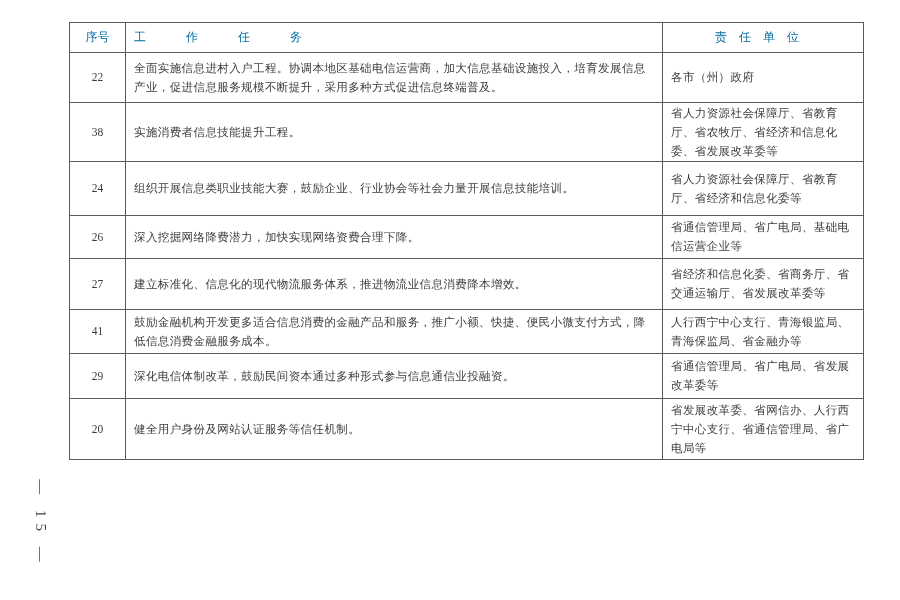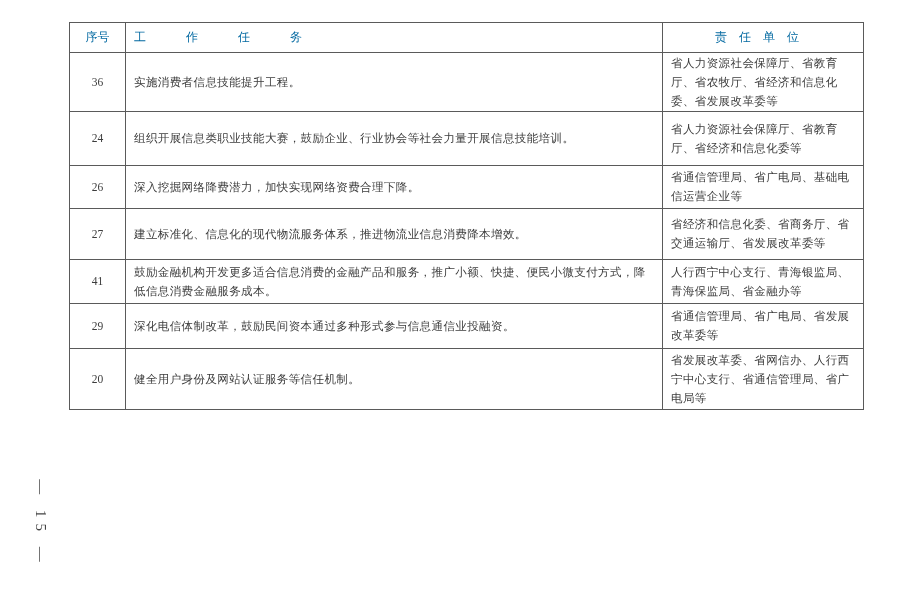--- a/index.html
+++ b/index.html
@@ -77,22 +77,27 @@
 
 <table class="tasks">
   <thead>
     <tr style="height:30px">
       <th class="col-no">序号</th>
       <th class="col-task">工作任务</th>
       <th class="col-unit">责任单位</th>
     </tr>
   </thead>
   <tbody id="rows">
+      <tr style="height: 50px;">
+        <td class="no">22</td>
+        <td class="task">全面实施信息进村入户工程。协调本地区基础电信运营商，加大信息基础设施投入，培育发展信息产业，促进信息服务规模不断提升，采用多种方式促进信息终端普及。</td>
+        <td class="unit">各市（州）政府</td>
+      </tr>
       <tr style="height: 59px;">
-        <td class="no">36</td>
+        <td class="no">38</td>
         <td class="task">实施消费者信息技能提升工程。</td>
         <td class="unit">省人力资源社会保障厅、省教育厅、省农牧厅、省经济和信息化委、省发展改革委等</td>
       </tr>
       <tr style="height: 54px;">
         <td class="no">24</td>
         <td class="task">组织开展信息类职业技能大赛，鼓励企业、行业协会等社会力量开展信息技能培训。</td>
         <td class="unit">省人力资源社会保障厅、省教育厅、省经济和信息化委等</td>
       </tr>
       <tr style="height: 43px;">
         <td class="no">26</td>

